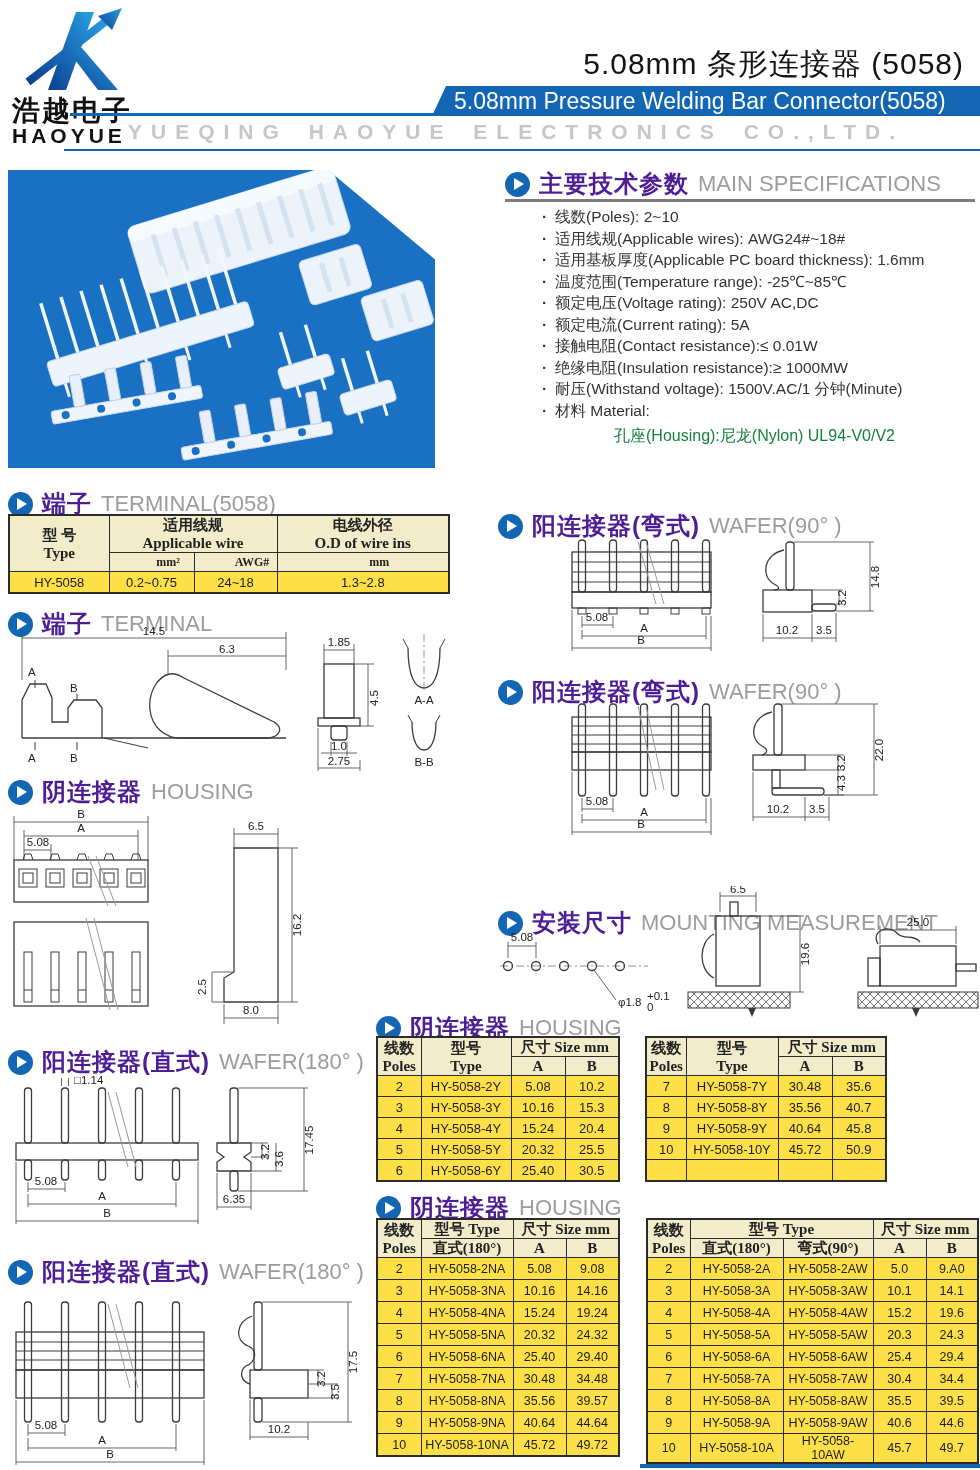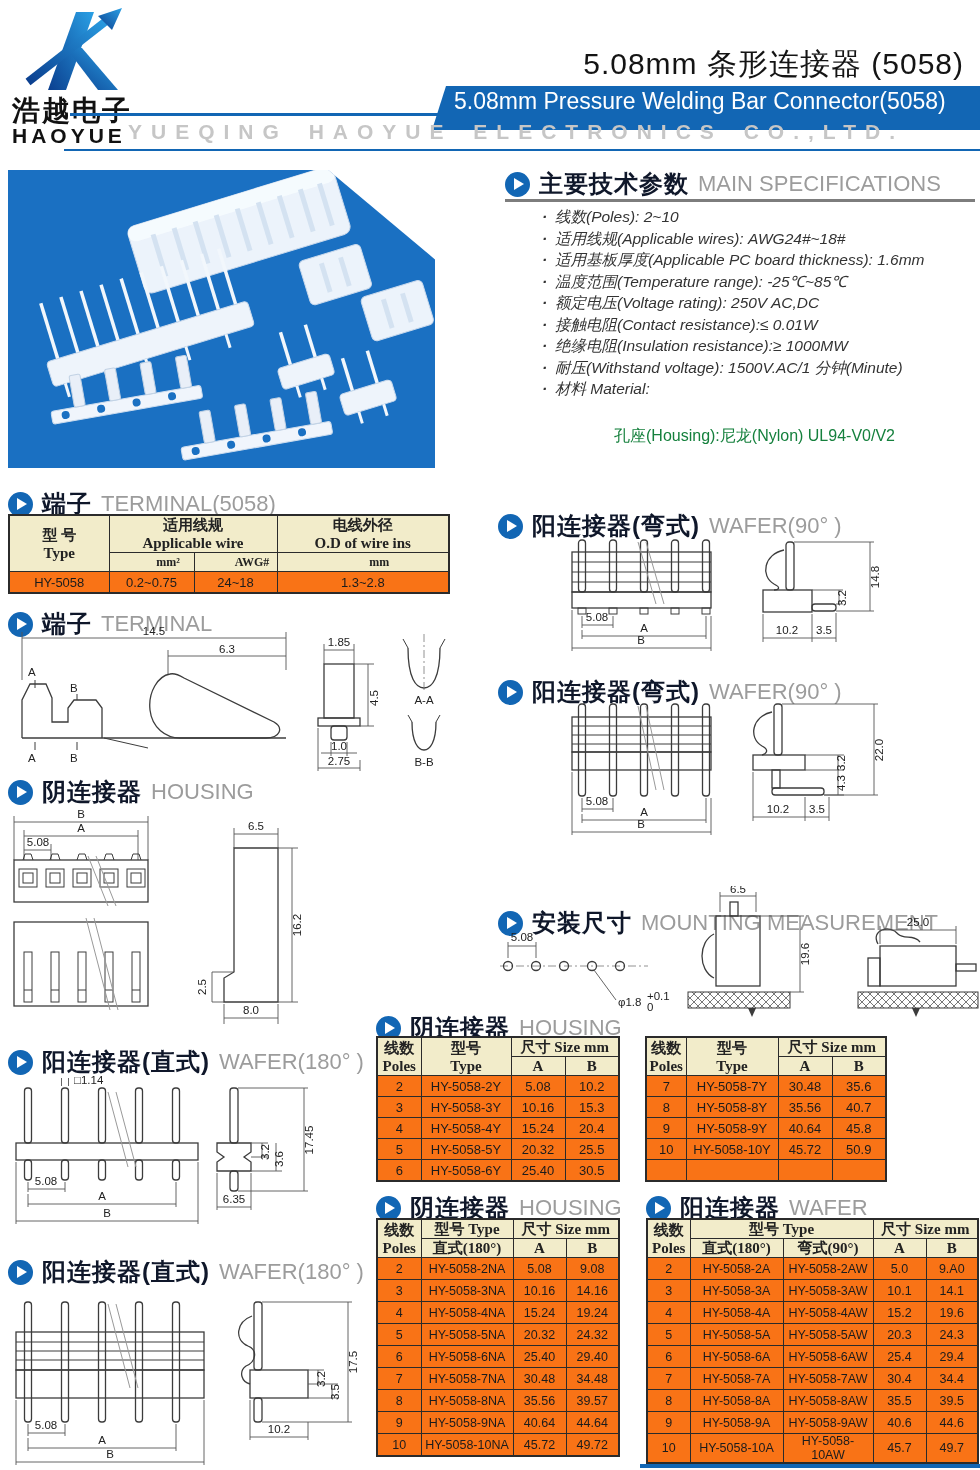--- a/index.html
+++ b/index.html
@@ -5,47 +5,47 @@
   :root{ --blue:#1266b4; --hdrbg:#f2ecca; --bdr:#2b2b2b; }
   html,body{margin:0;padding:0;background:#fff;}
   .page{position:relative;width:980px;height:1470px;background:#fff;overflow:hidden;
         font-family:"Liberation Sans",sans-serif;color:#222;}
   .abs{position:absolute;}
 
   
   .logo-cn{position:absolute;left:12px;top:92px;font-size:28px;font-weight:bold;letter-spacing:2px;color:#111;}
   .logo-en{position:absolute;left:12px;top:124px;font-size:21px;font-weight:bold;letter-spacing:4px;color:#111;}
   .title-cn{position:absolute;right:16px;top:44px;font-size:30px;font-weight:500;letter-spacing:1px;color:#141414;white-space:nowrap;text-align:center;}
-  .banner{position:absolute;left:432px;top:86px;right:0;height:44px;background:var(--blue);
+  .banner{position:absolute;left:432px;top:86px;right:0;height:30px;background:var(--blue);
           clip-path:polygon(14px 0,100% 0,100% 100%,0 100%);color:#fff;font-size:23px;line-height:30px;padding-left:22px;box-sizing:border-box;white-space:nowrap;}
   .hline1{position:absolute;left:70px;top:113px;right:0;height:3px;background:var(--blue);}
   .company{position:absolute;left:128px;top:120px;font-size:21px;letter-spacing:9px;word-spacing:6px;color:#c6c6c6;white-space:nowrap;font-weight:bold;}
   .hline2{position:absolute;left:64px;top:149px;right:0;height:2px;background:var(--blue);}
 
   
   .photo{position:absolute;left:8px;top:170px;width:427px;height:298px;background:#1a70c2;
          clip-path:polygon(0 0,75% 0,100% 30%,100% 100%,0 100%);}
 
   
   .sec{position:absolute;display:flex;align-items:center;gap:9px;white-space:nowrap;}
   .play{width:25px;height:25px;border-radius:50%;background:var(--blue);display:inline-flex;align-items:center;justify-content:center;flex:0 0 auto;}
   .play .tri{width:0;height:0;border-left:10px solid #fff;border-top:6px solid transparent;border-bottom:6px solid transparent;margin-left:3px;}
-  .sec-cn{font-size:24px;font-weight:bold;color:#0f172a;letter-spacing:1px;}
+  .sec-cn{font-size:24px;font-weight:bold;color:#4c1d95;letter-spacing:1px;}
   .sec-en{font-size:22px;color:#9c9c9c;}
 
   
   .spec-underline{position:absolute;left:505px;top:199px;width:470px;height:3px;background:#7d7d7d;}
   .spec-list{list-style:none;margin:0;padding:0;font-size:15.5px;color:#333;}
-  .spec-list li{line-height:21.5px;position:relative;padding-left:15px;font-style:italic;}
+  .spec-list li{line-height:21.5px;position:relative;padding-left:15px;}
   .spec-list li::before{content:"\00B7";position:absolute;left:2px;font-weight:bold;}
   .mat-list{list-style:none;margin:4px;padding:0;font-size:16px;color:#15803d;}
   .mat-list li{line-height:21.5px;padding-left:70px;}
 
   
-  table.t{position:absolute;border-collapse:collapse;background:#f97316;table-layout:fixed;border:2px solid var(--bdr);}
+  table.t{position:absolute;border-collapse:collapse;background:#fde047;table-layout:fixed;border:2px solid var(--bdr);}
   table.t th,table.t td{border:1px solid var(--bdr);text-align:center;padding:0 2px;overflow:hidden;}
   table.t th{background:var(--hdrbg);font-family:"Liberation Serif",serif;font-weight:bold;font-size:15px;line-height:1.2;}
   table.t th.sm{font-size:12px;height:18px;font-weight:bold;padding-left:35px;}
   table.t td{font-size:13px;color:#1c1c1c;height:20px;font-family:"Liberation Sans",sans-serif;}
   table.tb22 td{height:21px;font-size:12.5px;}
   .thtall{height:40px;}
 
   
   svg text{font-family:"Liberation Sans",sans-serif;font-size:11.5px;fill:#222;}
   .ln{stroke:#3c3c3c;stroke-width:1.3;fill:none;}
@@ -181,20 +181,21 @@
     <span class="sec-cn">主要技术参数</span>
     <span class="sec-en">MAIN SPECIFICATIONS</span>
   </div>
   <div class="spec-underline"></div>
   <ul class="spec-list abs" style="left:540px;top:206px;width:438px;">
       <li>线数(Poles): 2~10</li>
       <li>适用线规(Applicable wires): AWG24#~18#</li>
       <li>适用基板厚度(Applicable PC board thickness): 1.6mm</li>
       <li>温度范围(Temperature range): -25℃~85℃</li>
       <li>额定电压(Voltage rating): 250V AC,DC</li>
+      <li>额定电流(Current rating): 5A</li>
       <li>接触电阻(Contact resistance):≤ 0.01W</li>
       <li>绝缘电阻(Insulation resistance):≥ 1000MW</li>
       <li>耐压(Withstand voltage): 1500V.AC/1 分钟(Minute)</li>
       <li>材料 Material:</li>
     </ul>
   <ul class="mat-list abs" style="left:540px;top:421px;width:438px;">
       <li>孔座(Housing):尼龙(Nylon) UL94-V0/V2</li>
     </ul>
 
   <div class="sec" style="left:8px;top:488px;">
@@ -868,27 +869,20 @@
         </tr>
         <tr>
           <td>10</td>
           <td>HY-5058-10NA</td>
           <td>45.72</td>
           <td>49.72</td>
         </tr>
       </tbody>
   </table>
 
-  <div class="sec" style="left:646px;top:1192px;">
-    <span class="play">
-        <span class="tri"></span>
-      </span>
-    <span class="sec-cn">阳连接器</span>
-    <span class="sec-en">WAFER</span>
-  </div>
   <table class="t tb22" style="left:646px;top:1218px;width:331px;">
     <colgroup>
         <col style="width:43px">
         <col style="width:93px">
         <col style="width:90px">
         <col style="width:53px">
         <col style="width:52px">
       </colgroup>
     <thead>
       <tr>

